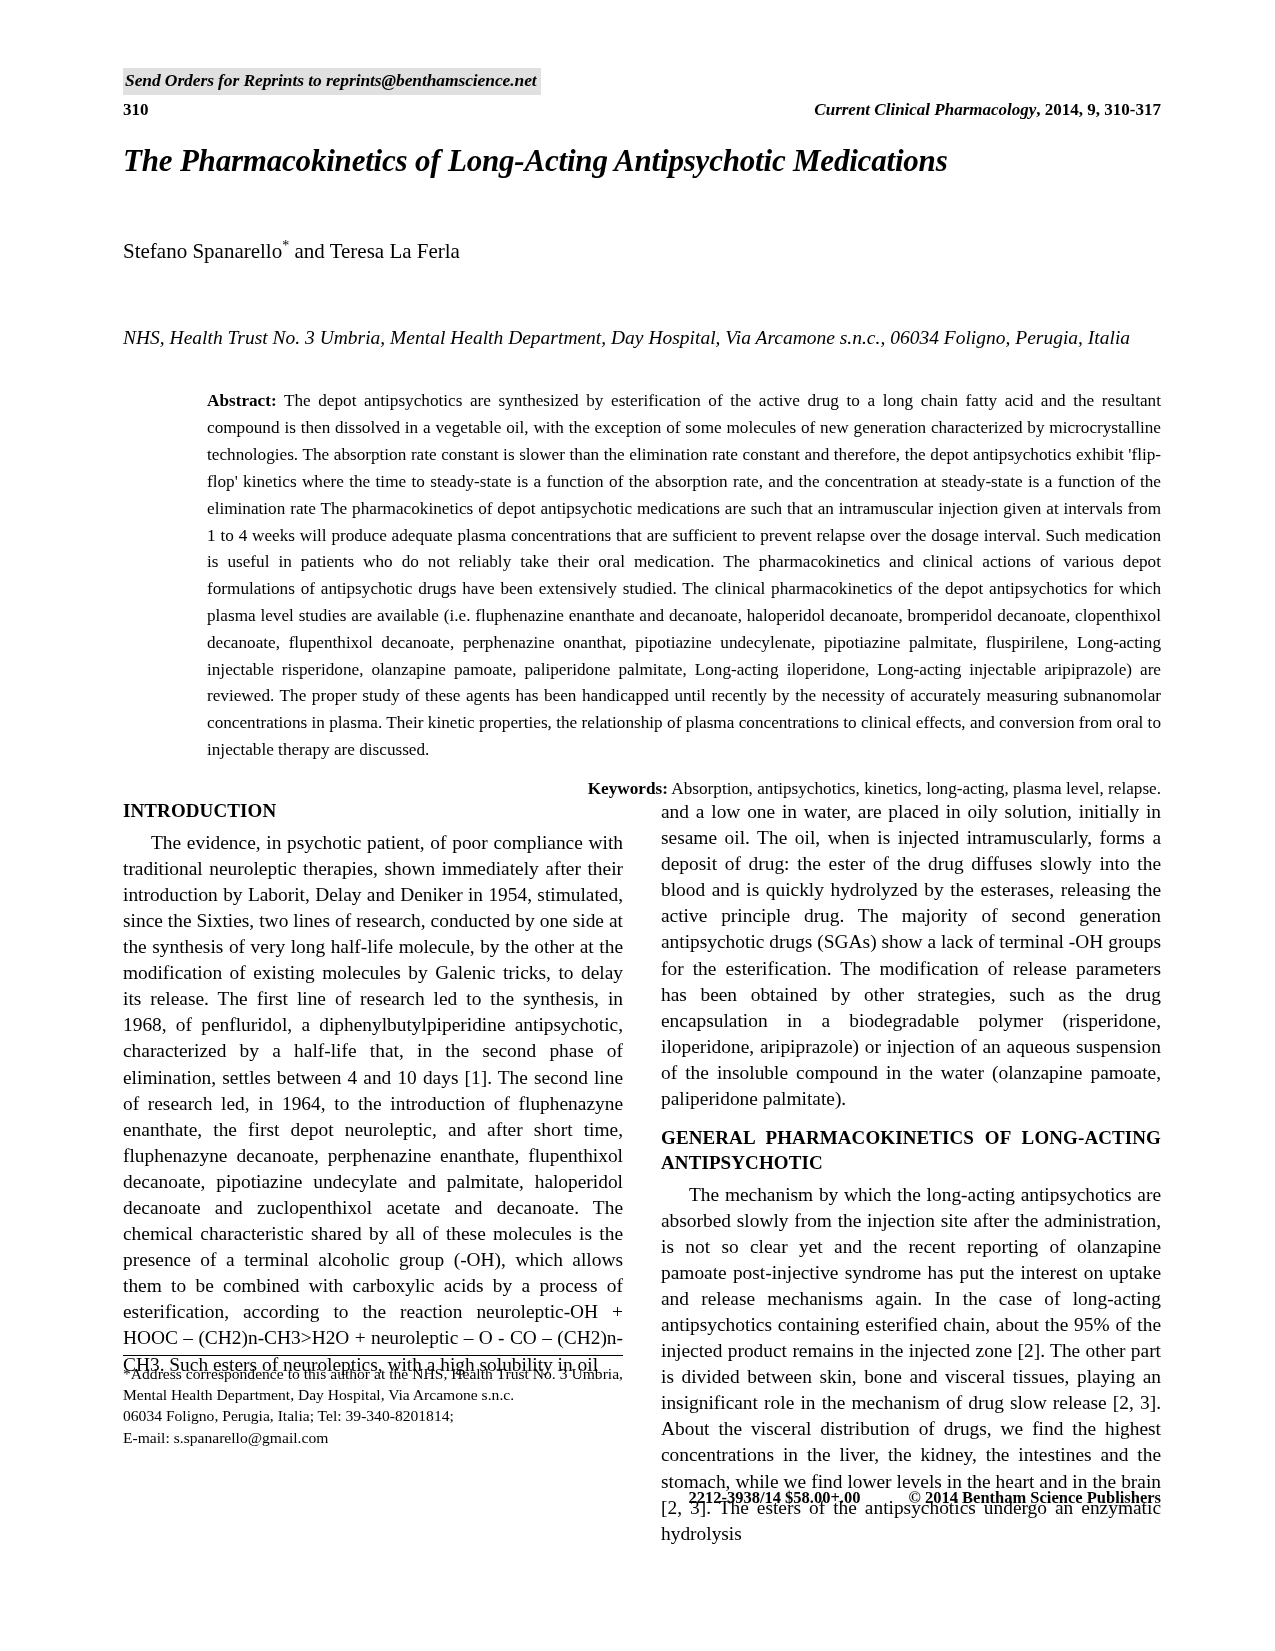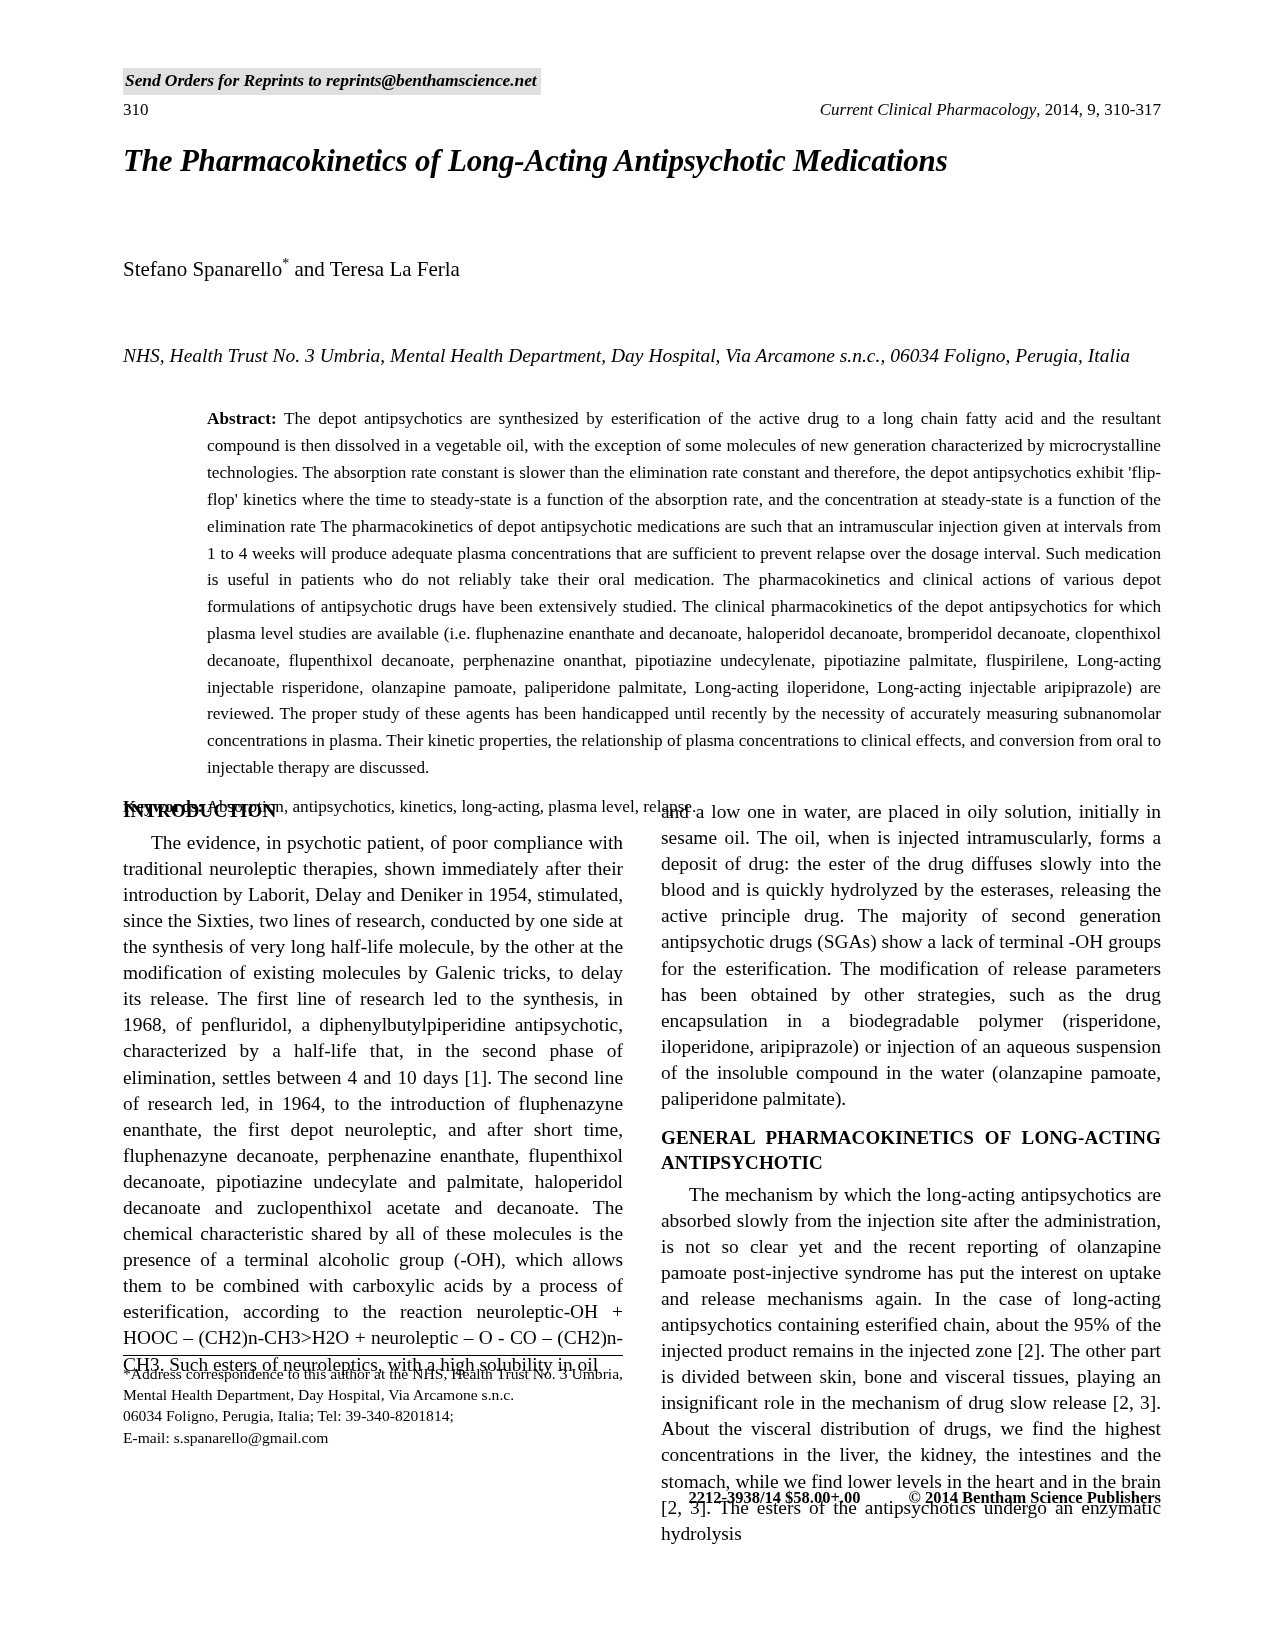--- a/index.html
+++ b/index.html
@@ -37,40 +37,40 @@
     font-weight: bold;
     font-size: 17.5px;
     line-height: 1.35;
     padding: 1px 4px 2px 2px;
     letter-spacing: -0.1px;
   }
   .journal-line {
     display: flex;
     justify-content: space-between;
     align-items: baseline;
-    font-weight: normal;
+    font-weight: bold;
     font-size: 17px;
     margin-top: 5px;
   }
   .journal-line .pageno { font-style: normal; }
   .journal-line .jref { font-style: normal; }
   .journal-line .jref .jname { font-style: italic; }
 
   h1.title {
     font-size: 31px;
     font-weight: bold;
     line-height: 1.2;
     margin: 22px 0 0 0;
     letter-spacing: -0.2px;
     font-style: italic;
   }
 
   .authors {
     font-size: 21px;
-    margin-top: 76px;
+    margin-top: 58px;
     line-height: 1.3;
   }
   .authors sup { font-size: 14px; vertical-align: super; }
 
   .affiliation {
     font-style: italic;
     font-size: 19.5px;
     line-height: 1.5;
     margin-top: 58px;
     text-align: justify;
@@ -89,20 +89,21 @@
     text-align: justify;
     text-align-last: left;
   }
   .abstract b { font-weight: bold; }
 
   .keywords {
     margin-top: 12px;
     margin-left: 0;
     font-size: 17.2px;
     line-height: 1.5;
+    text-align: right;
   }
   .keywords b { font-weight: bold; }
 
   
   .columns {
     position: absolute;
     left: 123px;
     top: 782px;
     width: 1038px;
     height: 660px;

